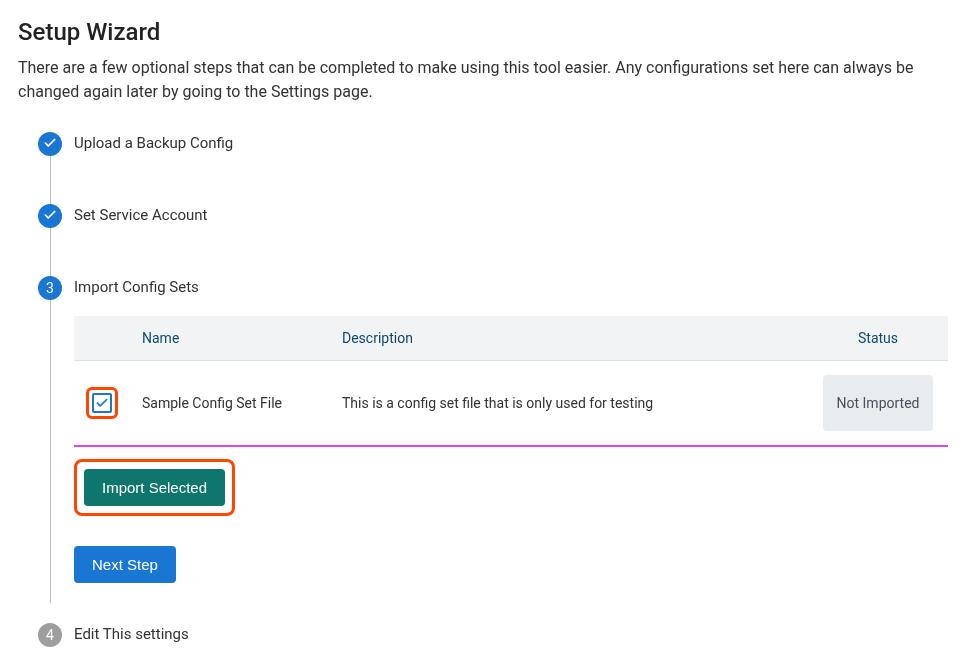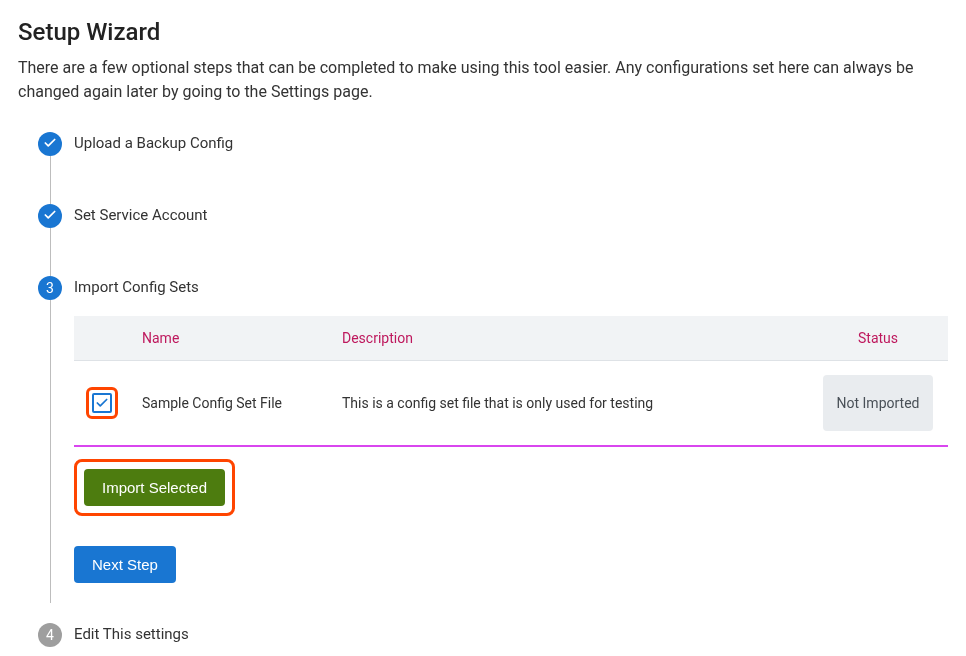--- a/index.html
+++ b/index.html
@@ -66,21 +66,21 @@
       border-collapse: collapse;
       background: white;
     }
     .config-table thead tr {
       background-color: #f1f3f5;
     }
     .config-table th {
       text-align: left;
       font-weight: 400;
       font-size: 14px;
-      color: #be185d;
+      color: #0c4a6e;
       padding: 14px 12px;
       border-bottom: 1px solid #dee2e6;
     }
     .config-table th.col-check {
       width: 50px;
     }
     .config-table th.col-name {
       width: 200px;
     }
     .config-table th.col-status {
@@ -131,21 +131,21 @@
       margin-top: 12px;
       margin-bottom: 30px;
     }
     .btn-highlight {
       display: inline-block;
       border: 3px solid #ff4500;
       border-radius: 8px;
       padding: 7px;
     }
     .btn-primary {
-      background-color: #4d7c0f;
+      background-color: #0f766e;
       color: white;
       border: none;
       padding: 10px 18px;
       font-size: 15px;
       border-radius: 4px;
       cursor: pointer;
     }
     .btn-next {
       background-color: #1976d2;
       color: white;

